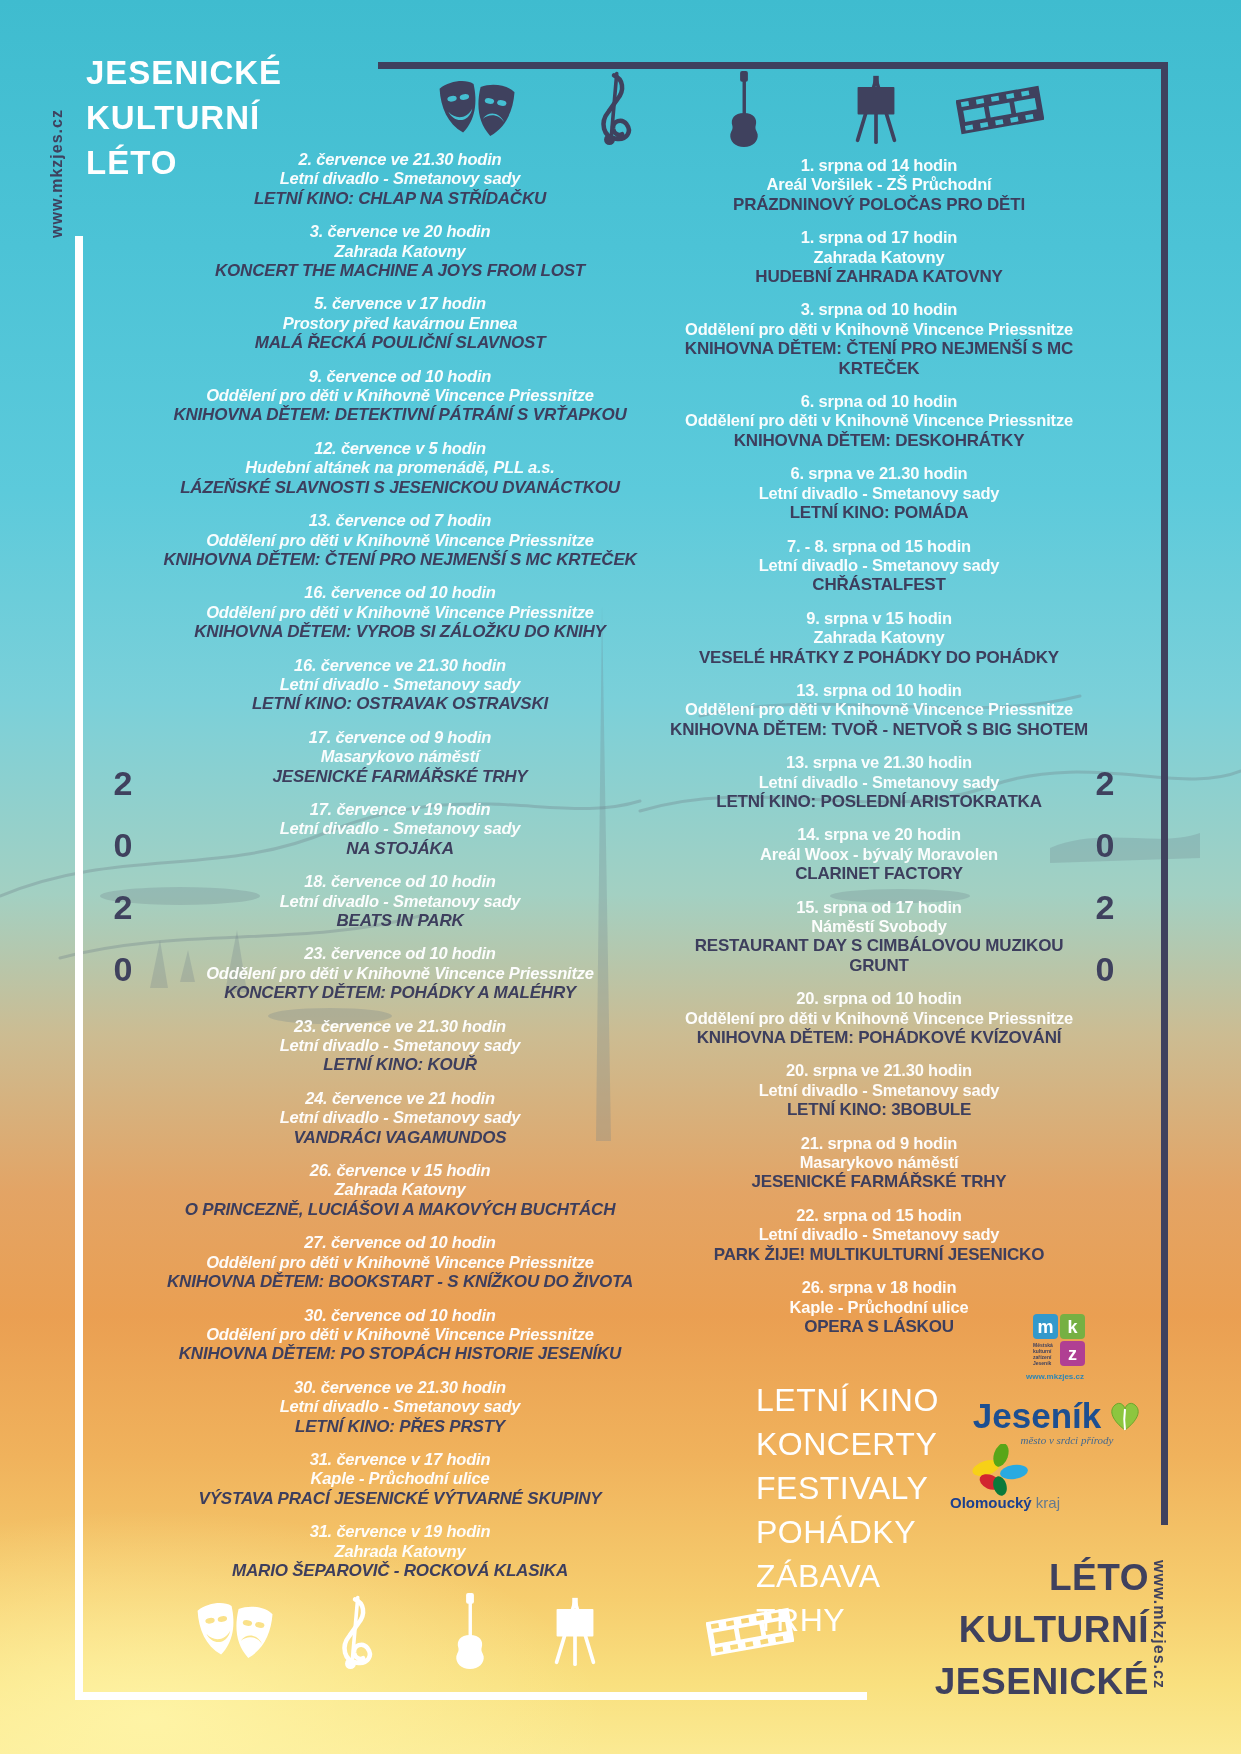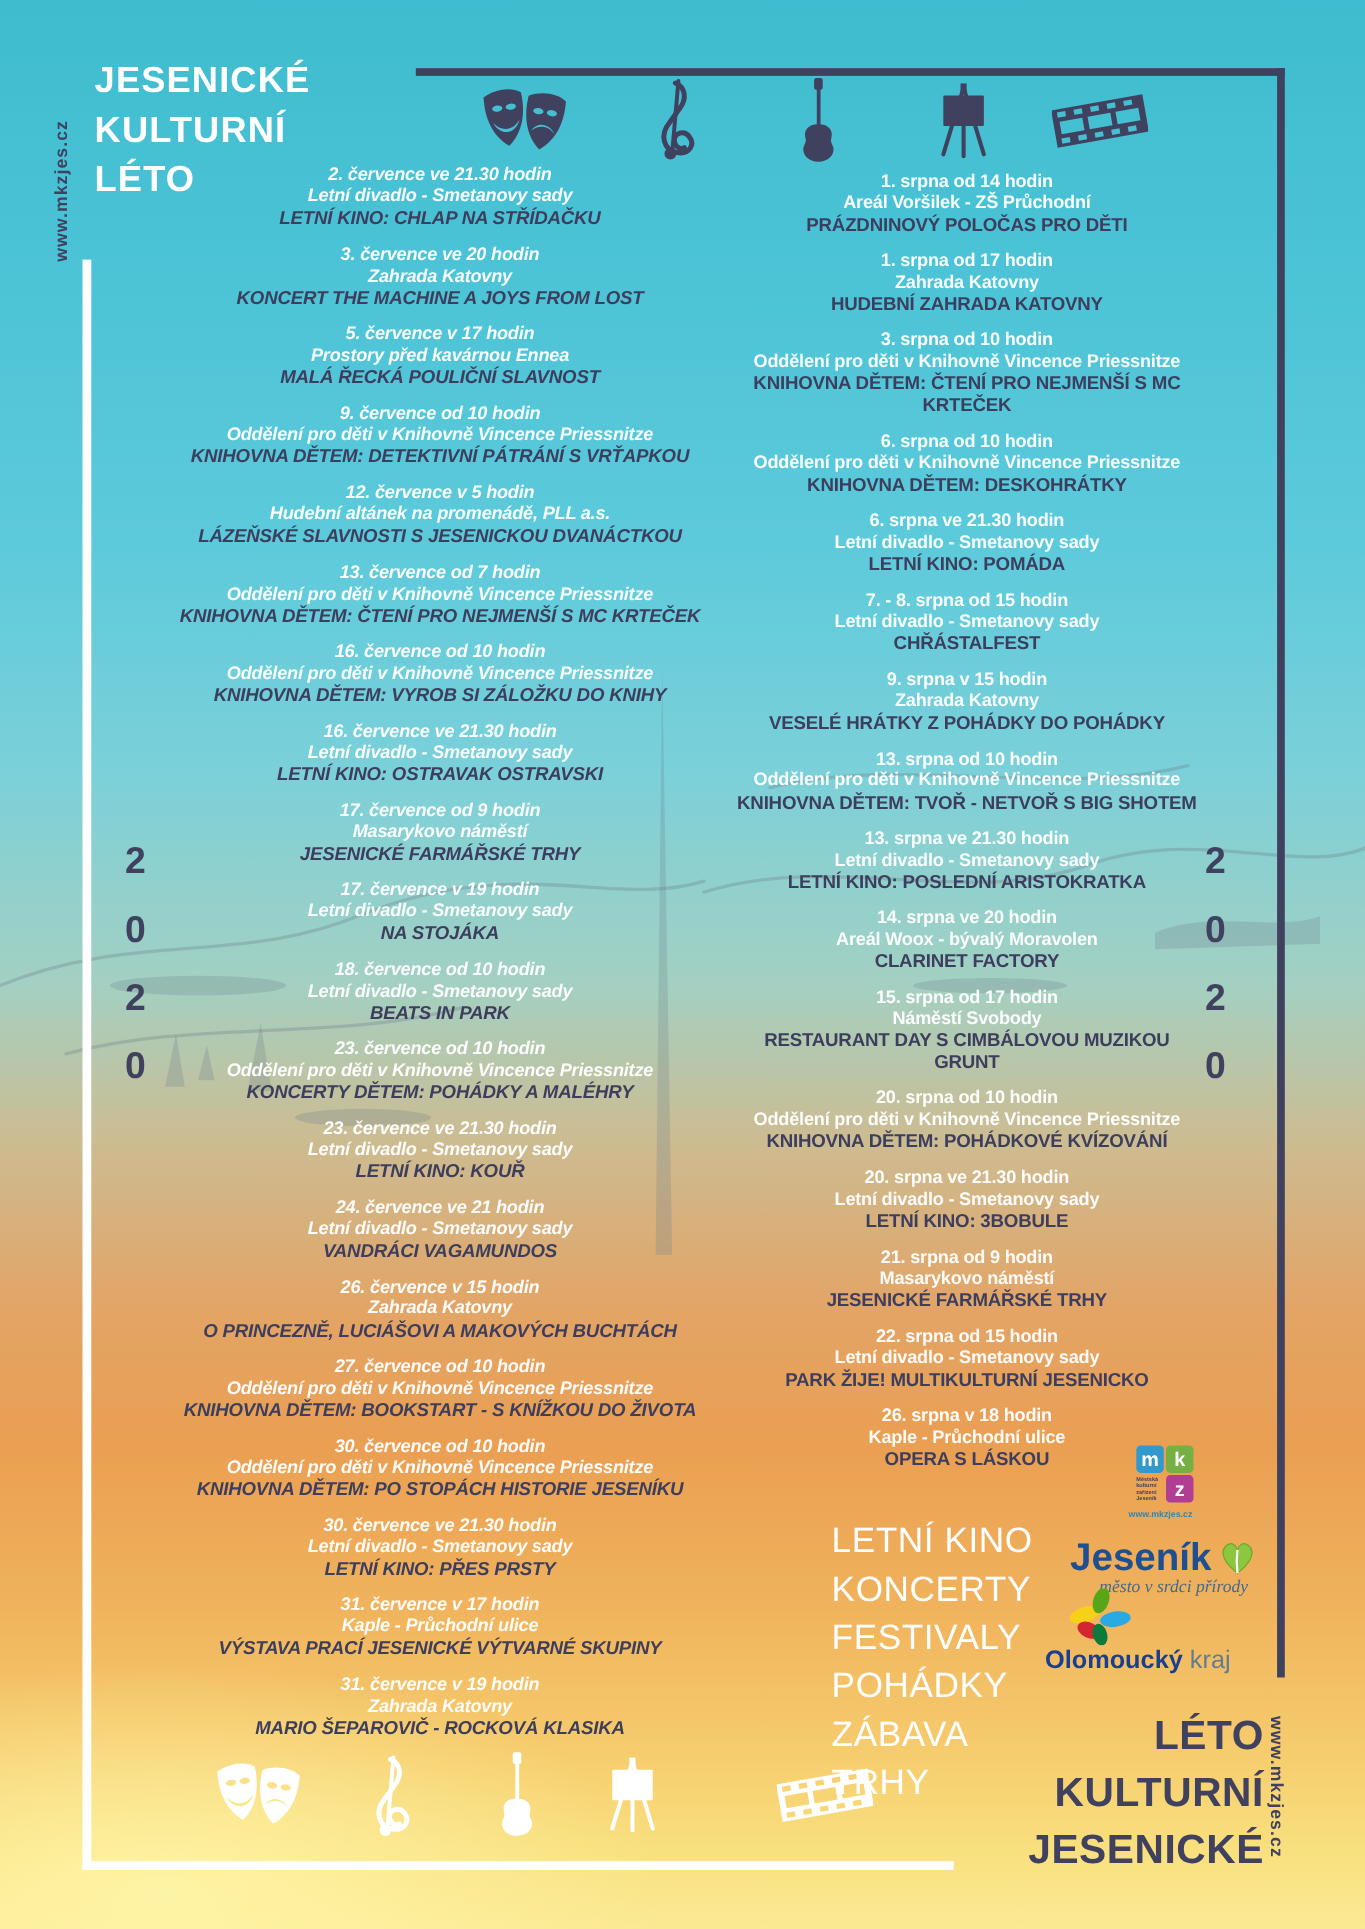--- a/index.html
+++ b/index.html
@@ -58,24 +58,24 @@
   .mkz-sq{position:absolute;width:25px;height:25px;border-radius:4px;color:#fff;font-weight:bold;font-size:18px;
     display:flex;align-items:center;justify-content:center;line-height:1;}
   .mkz-m{left:15px;top:0;}
   .mkz-k{left:42px;top:0;}
   .mkz-z{left:42px;top:27px;}
   .mkz-org{position:absolute;left:15px;top:28px;width:26px;font-size:5px;line-height:6px;color:#3f415e;font-weight:bold;}
   .mkz-url{margin-top:2px;margin-left:8px;font-size:8px;font-weight:bold;color:#2e86b5;}
   .logo-jesenik{left:968px;top:1396px;width:180px;text-align:center;}
   .jesenik-row{display:flex;align-items:center;justify-content:center;gap:6px;}
   .jesenik-name{color:#1d4f91;font-weight:bold;font-size:35px;letter-spacing:0;}
-  .jesenik-tagline{font-family:"Liberation Serif",serif;font-style:italic;font-size:16px;color:#44698e;margin-top:-2px;margin-left:18px;}
+  .jesenik-tagline{font-family:"Liberation Serif",serif;font-style:italic;font-size:11px;color:#44698e;margin-top:-2px;margin-left:18px;}
   .logo-olomoucky{left:950px;top:1444px;width:200px;}
   .ok-flower{margin-left:18px;width:64px;height:52px;}
-  .ok-text{margin-top:-6px;font-size:23px;}
+  .ok-text{margin-top:-6px;font-size:15px;}
   .ok-bold{color:#1b3f8f;font-weight:bold;}
   .ok-reg{color:#647a90;}
 </style>
 </head>
 <body>
 
 <svg width="0" height="0" style="position:absolute" aria-hidden="true">
   <defs>
     <symbol id="sym-theater-masks" viewBox="0 0 100 84">
       <g fill="currentColor" fill-rule="evenodd">

